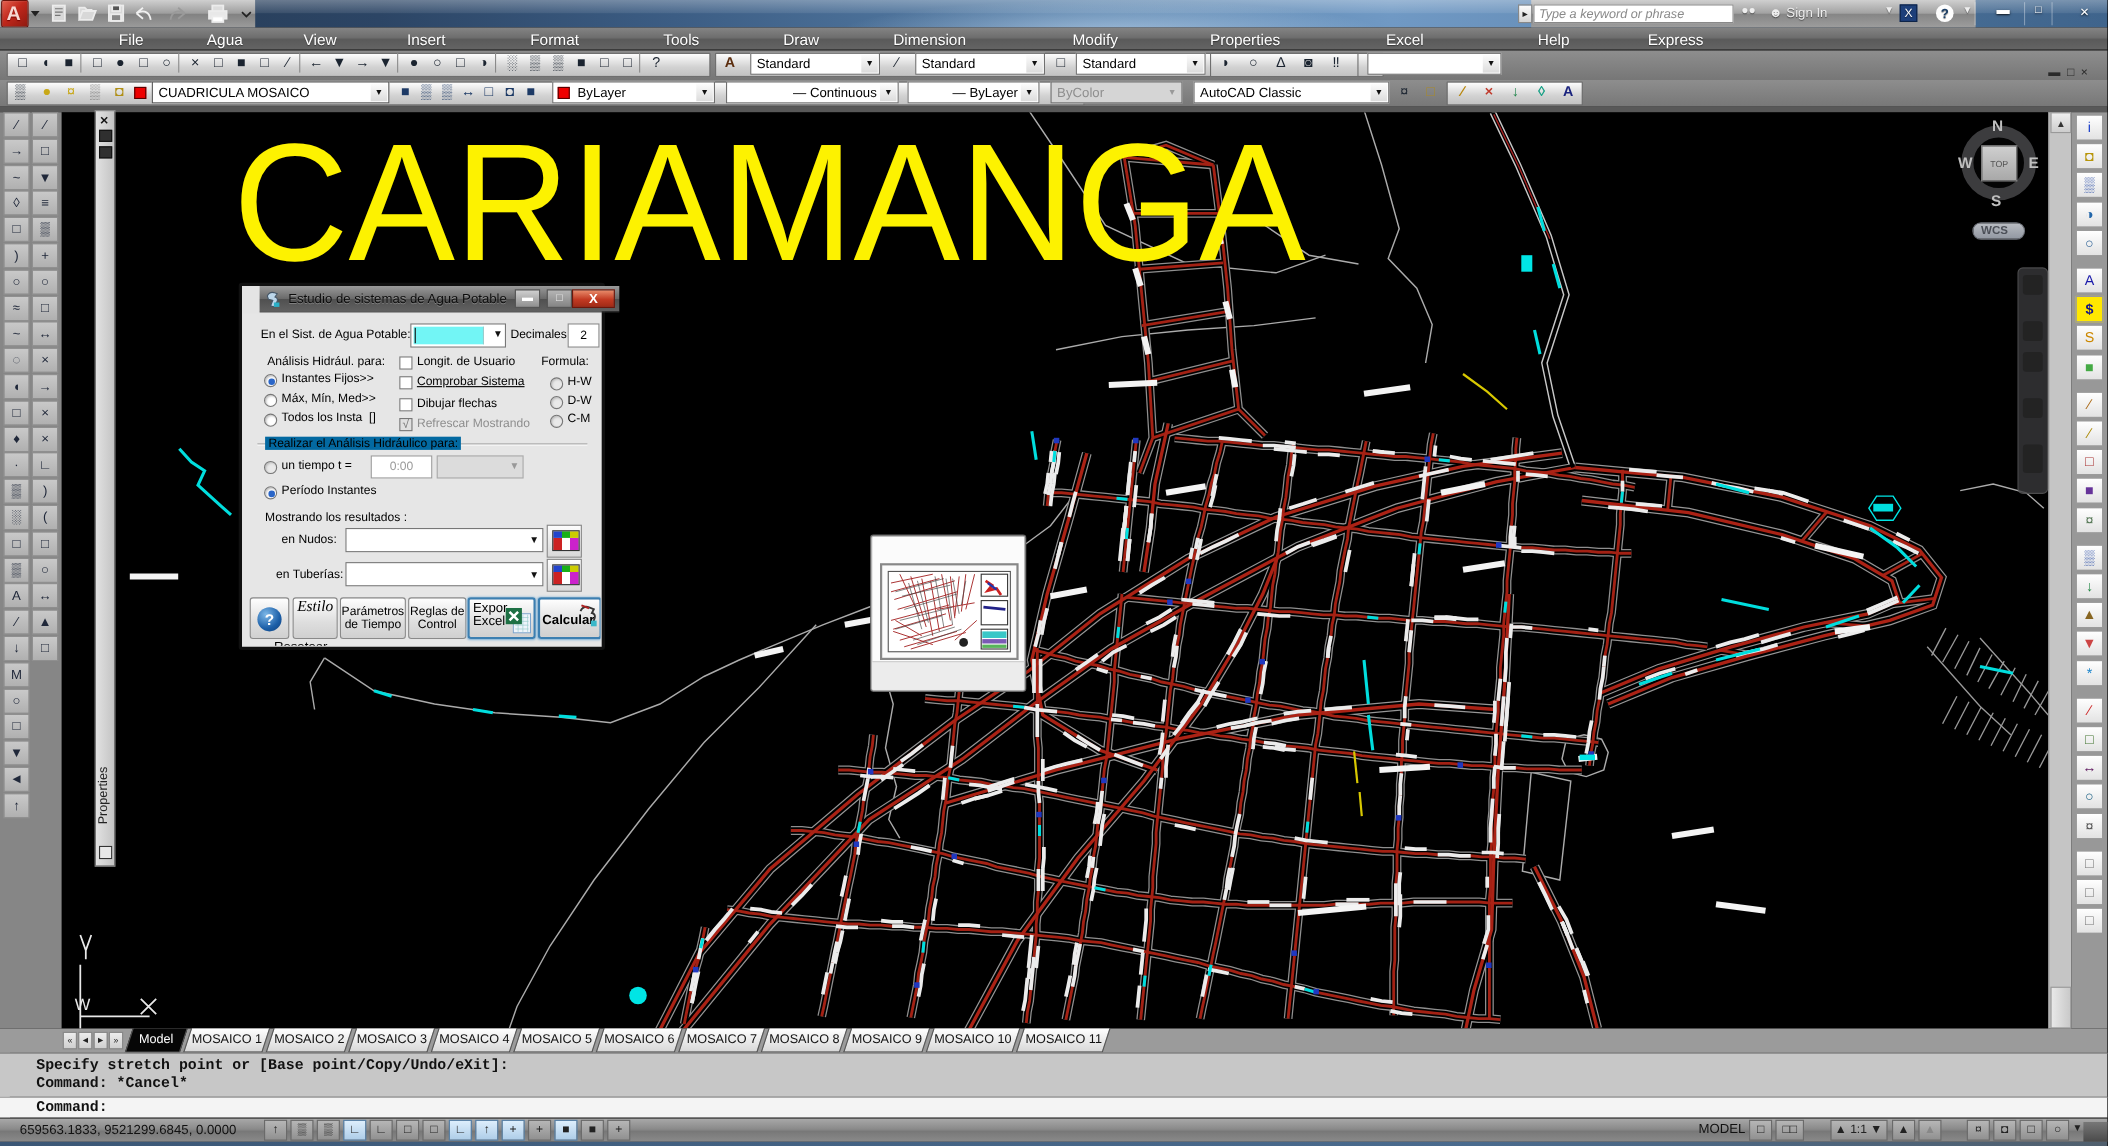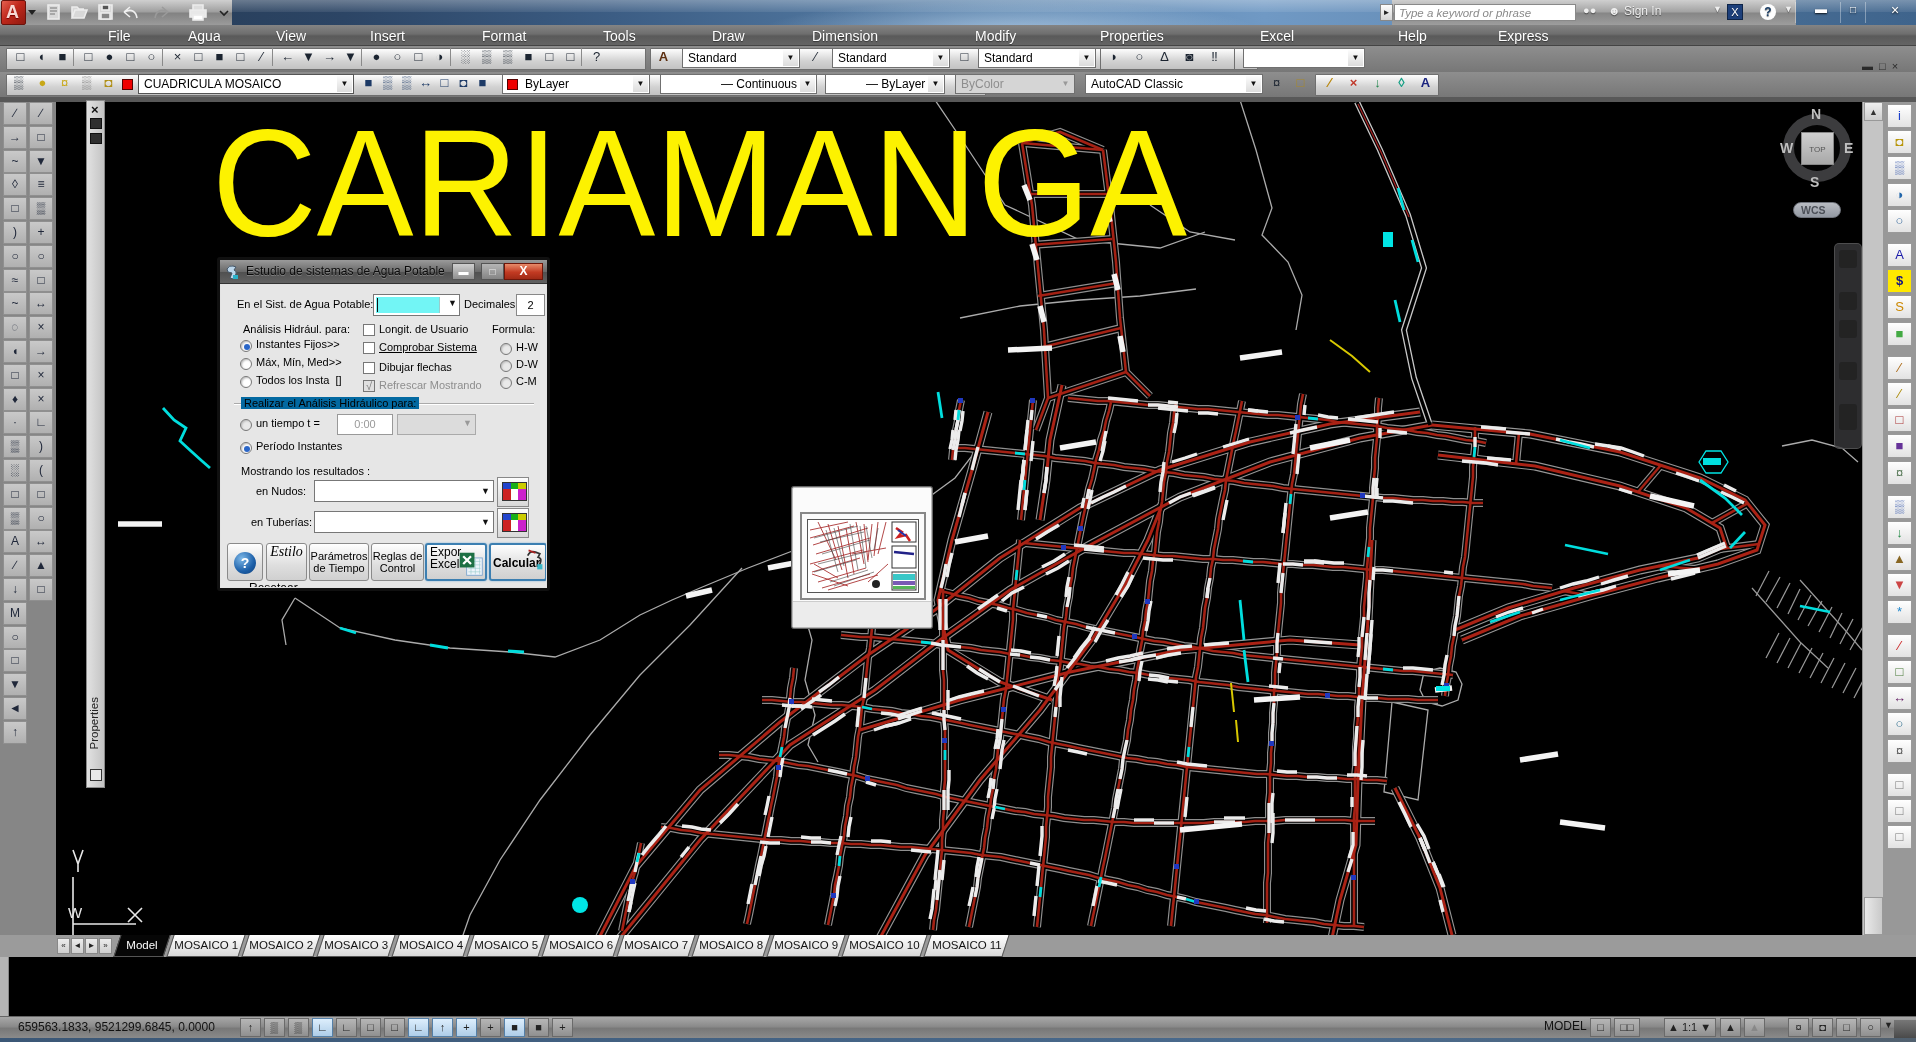--- a/index.html
+++ b/index.html
@@ -675,21 +675,21 @@
       <rect x="84" y="52" width="24" height="18" fill="none" stroke="#333" stroke-width="1"></rect>
       <rect x="85" y="54" width="22" height="6" fill="#39c7c7"></rect>
       <rect x="85" y="61" width="22" height="4" fill="#7a5ab5"></rect>
       <rect x="85" y="66" width="22" height="3" fill="#57b55a"></rect>
       <circle cx="68" cy="64" r="4" fill="#222"></circle>
     </svg>
   </div>
 </div>
 
 <div class="abs" id="dlg" style="left:161px;top:155px;width:333px;height:334px;background:#e4e4e4;border:3px solid #101010;border-radius:3px;box-shadow:1px 2px 6px rgba(0,0,0,.7)">
-  <div style="position:absolute;left:0;top:0;width:100%;height:24px;background:linear-gradient(#9a9a9a,#6a6a6a 50%,#505050 52%,#616161);border-bottom:1px solid #333">
+  <div style="position:absolute;left:16px;top:0;width:100%;height:24px;background:linear-gradient(#9a9a9a,#6a6a6a 50%,#505050 52%,#616161);border-bottom:1px solid #333">
     <svg width="17" height="17" viewBox="0 0 17 17" style="position:absolute;left:4px;top:3px">
             <path d="M3 6 q2 -4 6 -3 l3 1 l-2 3 q3 1 2 4 l-3 5 l-3 -1 l2 -5 l-4 -1 z" fill="#bcd6ea" stroke="#456" stroke-width="1"></path>
             <rect x="9" y="12" width="5" height="4" fill="#2ab0c8"></rect>
           </svg>
     <div style="position:absolute;left:26px;top:4px;font-size:12px;color:#0b0b0b;text-shadow:0 1px 0 rgba(255,255,255,.25);white-space:nowrap">Estudio de sistemas de Agua Potable</div>
     <div style="position:absolute;left:232px;top:3px;width:23px;height:17px;background:linear-gradient(#cfcfcf,#8f8f8f);border:1px solid #555;color:#fff;font-size:10px;text-align:center;line-height:15px">▬</div>
     <div style="position:absolute;left:261px;top:3px;width:23px;height:17px;background:linear-gradient(#b5b5b5,#848484);border:1px solid #555;color:#eee;font-size:10px;text-align:center;line-height:15px">□</div>
     <div style="position:absolute;left:284px;top:3px;width:39px;height:17px;background:linear-gradient(#e88b6a,#c23a22 55%,#a02a16);border:1px solid #6e160a;color:#fff;font-size:12px;font-weight:bold;text-align:center;line-height:15px">X</div>
   </div>
   <div class="dlgbody" style="position:absolute;left:1px;top:25px;width:325px;height:302px;background:#e6e6e6;font-size:11px;color:#000;overflow:hidden">
@@ -1035,20 +1035,27 @@
       <div class="tab" style="left:395px;width:72px"><span>MOSAICO 4</span></div>
       <div class="tab" style="left:470px;width:72px"><span>MOSAICO 5</span></div>
       <div class="tab" style="left:545px;width:72px"><span>MOSAICO 6</span></div>
       <div class="tab" style="left:620px;width:72px"><span>MOSAICO 7</span></div>
       <div class="tab" style="left:695px;width:72px"><span>MOSAICO 8</span></div>
       <div class="tab" style="left:770px;width:72px"><span>MOSAICO 9</span></div>
       <div class="tab" style="left:845px;width:79px"><span>MOSAICO 10</span></div>
       <div class="tab" style="left:927px;width:79px"><span>MOSAICO 11</span></div>
   </div>
   <div class="abs" id="cmdgrip"></div>
+  <div class="abs" id="cmdhist">
+    <div style="position:absolute;left:33px;top:4px">Specify stretch point or [Base point/Copy/Undo/eXit]:</div>
+    <div style="position:absolute;left:33px;top:20px">Command: *Cancel*</div>
+  </div>
+  <div class="abs" id="cmdline">
+      <div style="position:absolute;left:33px;top:2px">Command:</div>
+    </div>
   <div class="abs" id="statusbar"></div>
   <div class="abs" id="coords">659563.1833, 9521299.6845, 0.0000</div>
     <div class="sbtn" style="left:240px">↑</div>
     <div class="sbtn" style="left:264px">▒</div>
     <div class="sbtn" style="left:288px">▒</div>
     <div class="sbtn on" style="left:312px">∟</div>
     <div class="sbtn" style="left:336px">∟</div>
     <div class="sbtn" style="left:360px">□</div>
     <div class="sbtn" style="left:384px">□</div>
     <div class="sbtn on" style="left:408px">∟</div>

